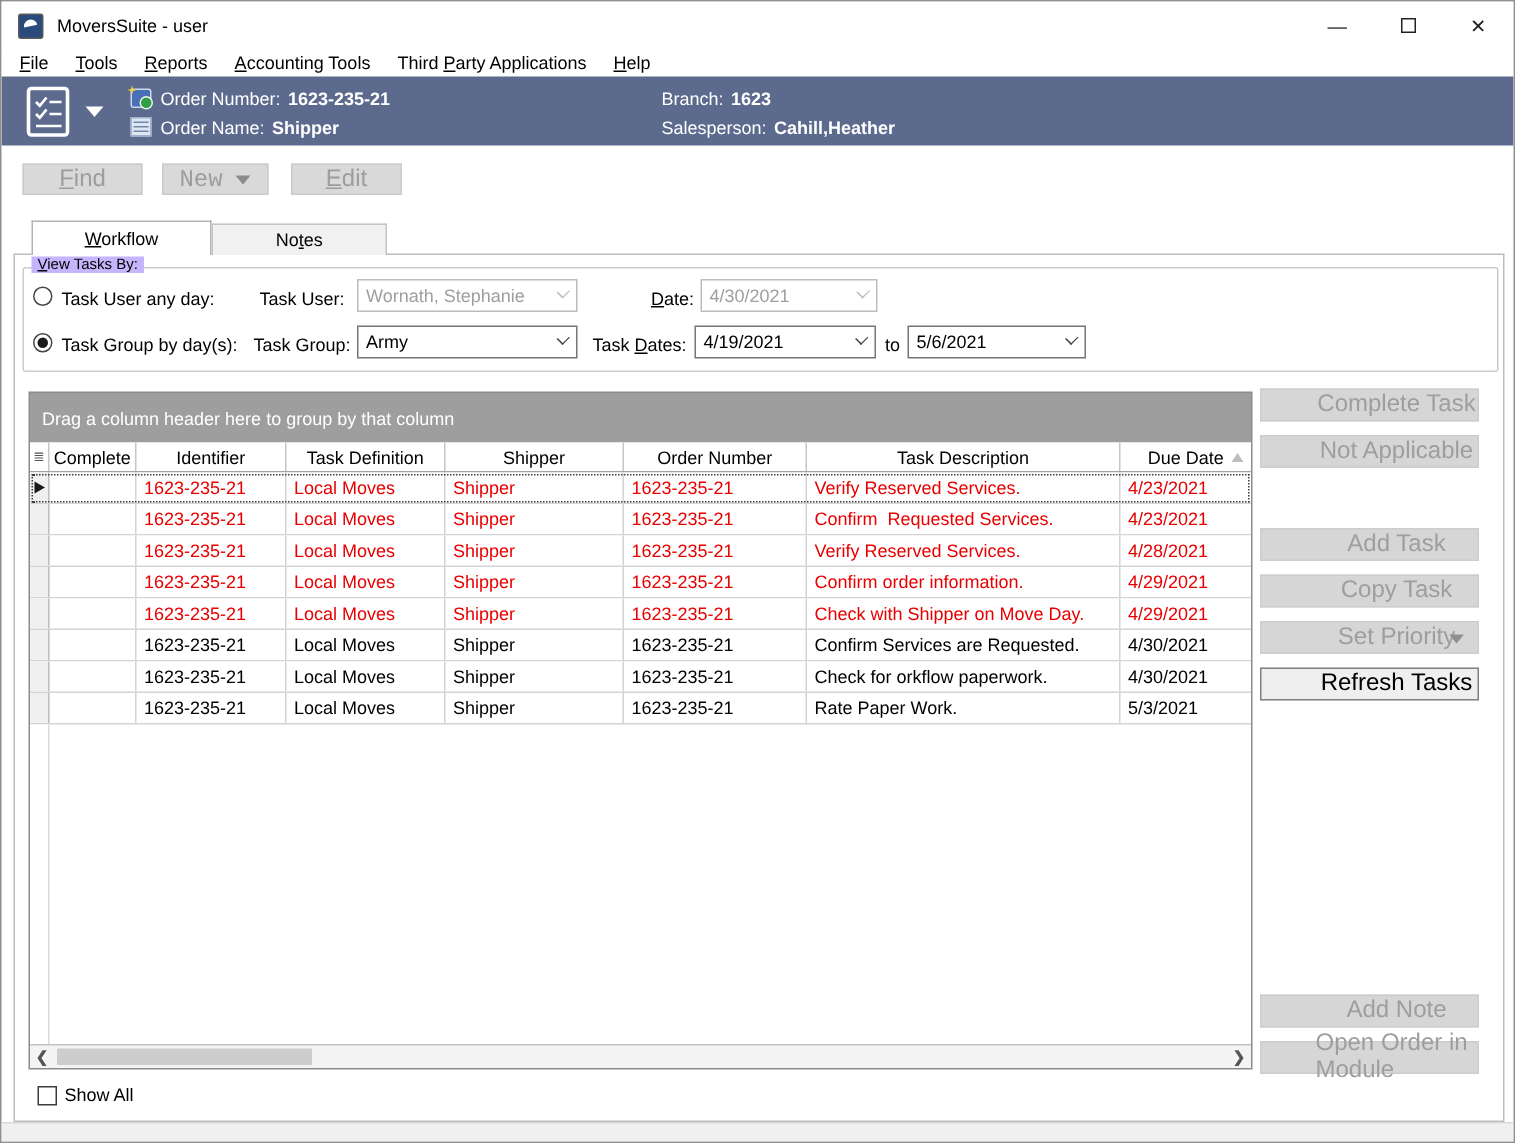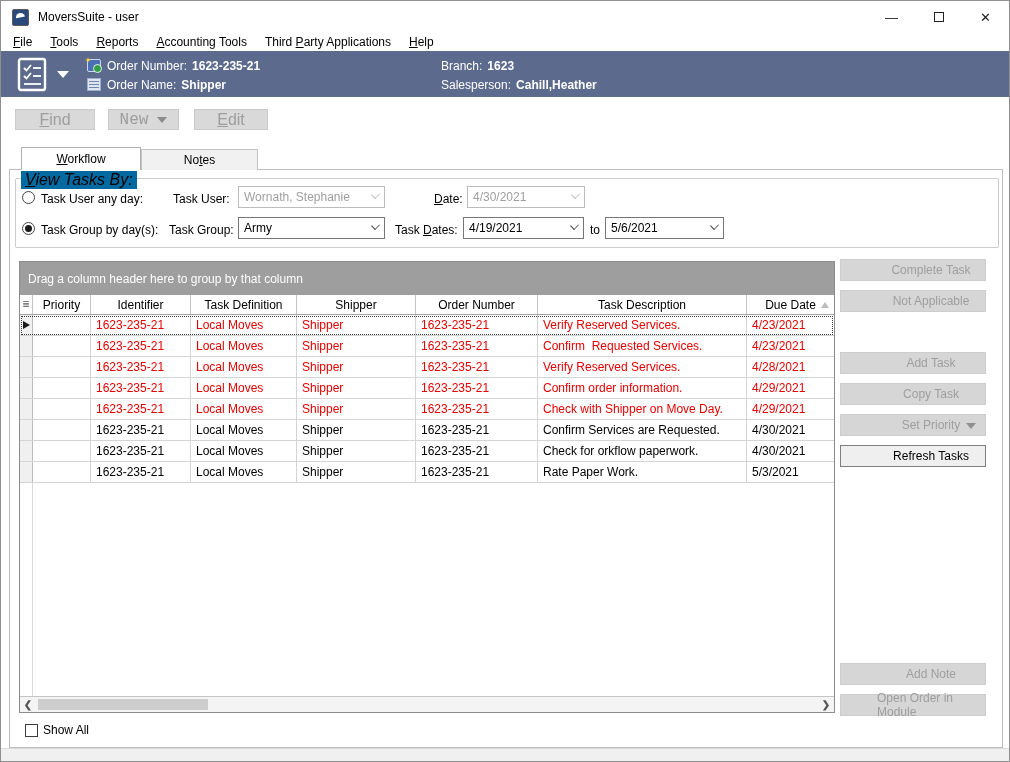--- a/index.html
+++ b/index.html
@@ -43,21 +43,21 @@
   .tb-new .arrow { width:0; height:0; border-left:5px solid transparent; border-right:5px solid transparent; border-top:6px solid #8b8b8b; margin-left:9px; }
 
   
   .tabpage { position:absolute; left:8px; top:168px; width:994px; height:579px; border:1px solid #bdbdbd; background:#fff; }
   .tab { position:absolute; font-size:12px; display:flex; align-items:center; justify-content:center; }
   .tab-active { left:20px; top:146px; width:120px; height:23px; background:#fff; border:1px solid #b3b3b3; border-bottom:none; z-index:3; }
   .tab-inactive { left:140px; top:148px; width:117px; height:21px; background:#f1f1f1; border:1px solid #c3c3c3; border-bottom:none; z-index:2; }
 
   
   .groupbox { position:absolute; left:14px; top:177px; width:984px; height:70px; border:1px solid #cbcbcb; border-radius:2px; }
-  .gb-label { position:absolute; left:20px; top:170px; background:#0369a1; padding:0 4px; font-size:16px; z-index:4;font-style:italic; }
+  .gb-label { position:absolute; left:20px; top:170px; background:#c4b5fd; padding:0 4px; font-size:10px; z-index:4; }
   .flabel { position:absolute; font-size:12px; color:#000; white-space:nowrap; }
   .radio { position:absolute; width:13px; height:13px; border:1px solid #454545; border-radius:50%; background:#fff; }
   .radio.sel::after { content:""; position:absolute; left:2px; top:2px; width:7px; height:7px; border-radius:50%; background:#1a1a1a; }
   .combo { position:absolute; height:22px; border:1px solid #767676; background:#fff; font-size:12px; display:flex; align-items:center; padding-left:5px; white-space:nowrap; overflow:hidden; }
   .combo .chev { position:absolute; right:5px; top:4px; width:7px; height:7px; border-left:1px solid #444; border-bottom:1px solid #444; transform:rotate(-45deg) scaleY(0.8); }
   .combo.dis { border-color:#bcbcbc; color:#9f9f9f; }
   .combo.dis .chev { border-color:#bcbcbc; }
 
   
   .grid { position:absolute; left:18px; top:260px; width:816px; height:452px; border:1px solid #8c8c8c; background:#fff; overflow:hidden; }
@@ -84,21 +84,21 @@
   .ind-arrow { width:0; height:0; border-left:7px solid #1a1a1a; border-top:4px solid transparent; border-bottom:4px solid transparent; }
   .indicator-col-tail { position:absolute; left:0; width:13px; background:#fff; border-right:1px solid #d9d9d9; }
 
   
   .hscroll { position:absolute; left:0; right:0; bottom:0; height:16px; background:#f4f4f4; border-top:1px solid #c4c4c4; }
   .hs-arrow { position:absolute; top:0; width:16px; height:15px; display:flex; align-items:center; justify-content:center; color:#555; font-size:10px; font-weight:bold; }
   .hs-left { left:0; } .hs-right { right:0; }
   .hs-thumb { position:absolute; left:18px; top:2px; height:11px; width:170px; background:#cdcdcd; }
 
   
-  .abtn { position:absolute; left:839px; width:146px; height:22px; font-size:12px; display:flex; align-items:center; justify-content:center;padding-left:36px; }
+  .abtn { position:absolute; left:839px; width:146px; height:22px; font-size:16px; display:flex; align-items:center; justify-content:center;padding-left:36px; }
   .abtn.dis { background:#d6d6d6; border:1px solid #cdcdcd; color:#9e9e9e; }
   .abtn.en  { background:#efefef; border:1px solid #7f7f7f; color:#000; }
   .abtn .dd { position:absolute; right:9px; top:8px; width:0; height:0; border-left:5px solid transparent; border-right:5px solid transparent; border-top:6px solid #8f8f8f; }
 
   
   .showall { position:absolute; left:24px; top:722px; display:flex; align-items:center; font-size:12px; }
   .chk { width:13px; height:13px; border:1px solid #3c3c3c; background:#fff; margin-right:5px; }
   .statusbar { position:absolute; left:0; right:0; bottom:0; height:13px; background:#f0f0f0; border-top:1px solid #d9d9d9; }
   u { text-decoration:underline; }
 </style>
@@ -217,21 +217,21 @@
 
   <div class="grid">
     <div class="group-bar">
         <span>Drag a column header here to group by that column</span>
       </div>
     <div class="hdr-row">
       <div class="hcell h-ind">
           <span class="corner-ico">≣</span>
         </div>
       <div class="hcell h-pri">
-          <span>Priority</span>
+          <span>Complete</span>
         </div>
       <div class="hcell h-id">
           <span>Identifier</span>
         </div>
       <div class="hcell h-def">
           <span>Task Definition</span>
         </div>
       <div class="hcell h-shp">
           <span>Shipper</span>
         </div>

